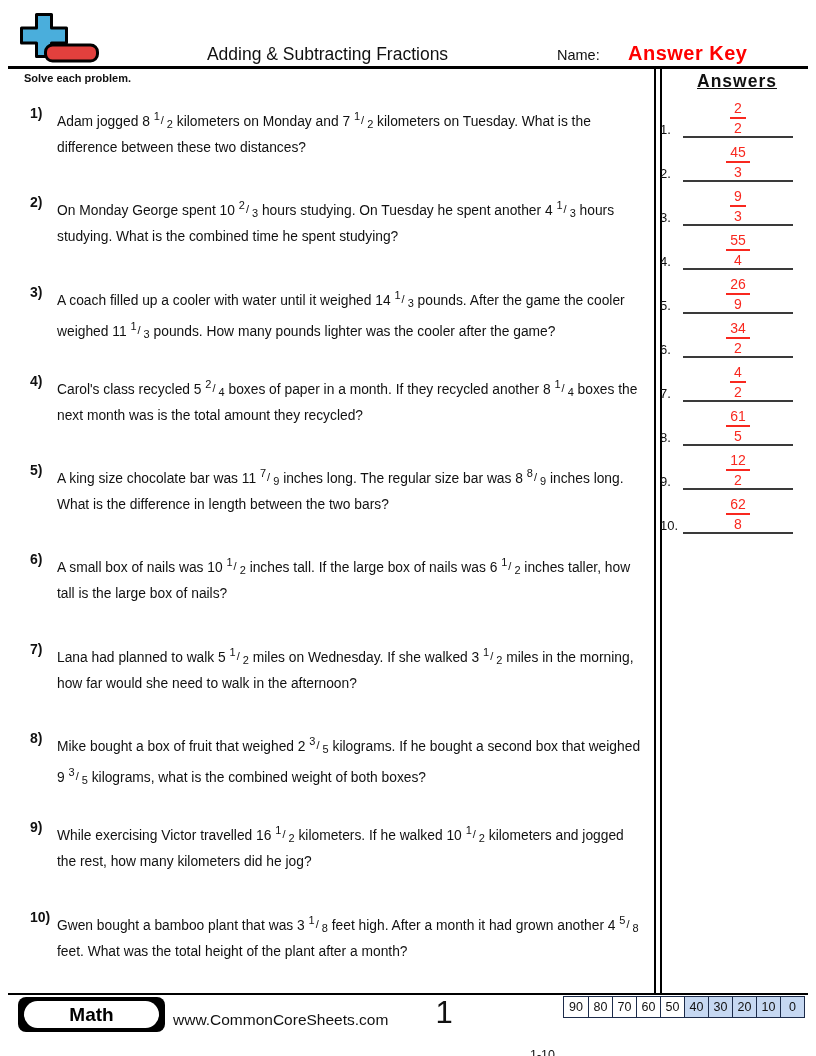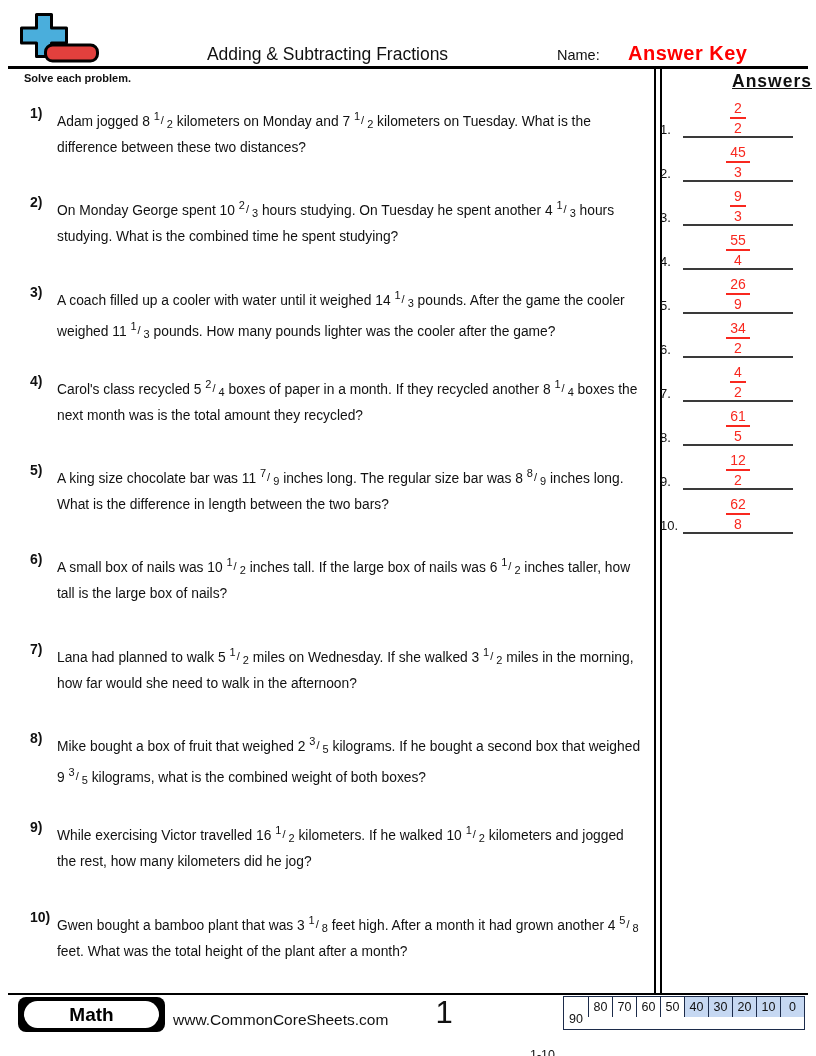--- a/index.html
+++ b/index.html
@@ -21,21 +21,21 @@
   .title{position:absolute;left:0;top:44px;width:655px;text-align:center;font-size:17.5px;}
   .name-label{position:absolute;left:557px;top:47px;font-size:14.5px;}
   .name-value{position:absolute;left:628px;top:42px;font-size:20px;font-weight:bold;color:var(--akred);letter-spacing:.5px;}
   .top-rule{position:absolute;left:8px;right:8px;top:66px;height:3px;background:#000;}
   .instruction{position:absolute;left:24px;top:72px;font-size:11px;font-weight:bold;text-align:center;}
   
   .vline{position:absolute;top:67px;height:926px;width:2px;background:#000;}
   .vline-a{left:654px;}
   .vline-b{left:660px;}
   
-  .answers-title{position:absolute;left:662px;top:71px;width:150px;text-align:right;
+  .answers-title{position:absolute;left:662px;top:71px;width:150px;text-align:center;
     font-size:17.5px;font-weight:bold;text-decoration:underline;letter-spacing:1px;}
   .answers-col{position:absolute;left:655px;top:0;width:155px;height:100%;}
   .ans-row{position:absolute;left:0;width:150px;height:42px;}
   .ans-idx{position:absolute;left:5px;bottom:1px;font-size:13px;}
   .ans-blank{position:absolute;left:28px;width:110px;bottom:0;border-bottom:2px solid #3a3a3a;}
   .ans-frac{position:absolute;left:28px;width:110px;bottom:3px;text-align:center;
     color:var(--ansred);font-size:14px;line-height:14px;}
   .fnum{display:inline-block;border-bottom:2px solid currentColor;padding:0 4px 2px;min-width:14px;}
   .fden{display:block;padding-top:2px;}
   
@@ -51,21 +51,21 @@
   .bottom-rule{position:absolute;left:8px;right:8px;top:993px;height:2px;background:#000;}
   .math-badge{position:absolute;left:18px;top:997px;width:147px;height:35px;background:#000;border-radius:8px;}
   .math-badge-inner{position:absolute;left:6px;right:6px;top:4px;bottom:4px;background:#fff;border-radius:14px;
     display:flex;align-items:center;justify-content:center;font-size:19px;font-weight:bold;color:#000;}
   .site{position:absolute;left:173px;top:1011px;font-size:15.5px;}
   .page-num{position:absolute;left:404px;top:995px;width:80px;text-align:center;font-size:31px;}
   .score-label{position:absolute;left:530px;top:1000px;font-size:12.5px;margin-top:48px;}
   .score-table{position:absolute;left:563px;top:996px;display:flex;border:1px solid #1c2b4a;background:#fff;}
   .score-cell{width:24px;height:20px;display:flex;align-items:center;justify-content:center;
     font-size:12.5px;border-left:1px solid #1c2b4a;}
-  .score-cell:first-child{border-left:none;margin-top:12px;}
+  .score-cell:first-child{border-left:none;}
   .score-cell.hl{background:var(--cellblue);}
 </style>
 </head>
 <body>
 
 <div class="page">
 
   <svg class="icon-pm" width="82" height="52" viewBox="0 0 82 52">
     <path d="M16.5 1.5 h15 v13.5 h15 v15 h-15 v13.5 h-15 v-13.5 h-15 v-15 h15 z" fill="var(--iconblue)" stroke="#000" stroke-width="3" stroke-linejoin="round"></path>
     <rect x="25.5" y="32" width="52" height="16" rx="7" fill="var(--iconred)" stroke="#000" stroke-width="3"></rect>

